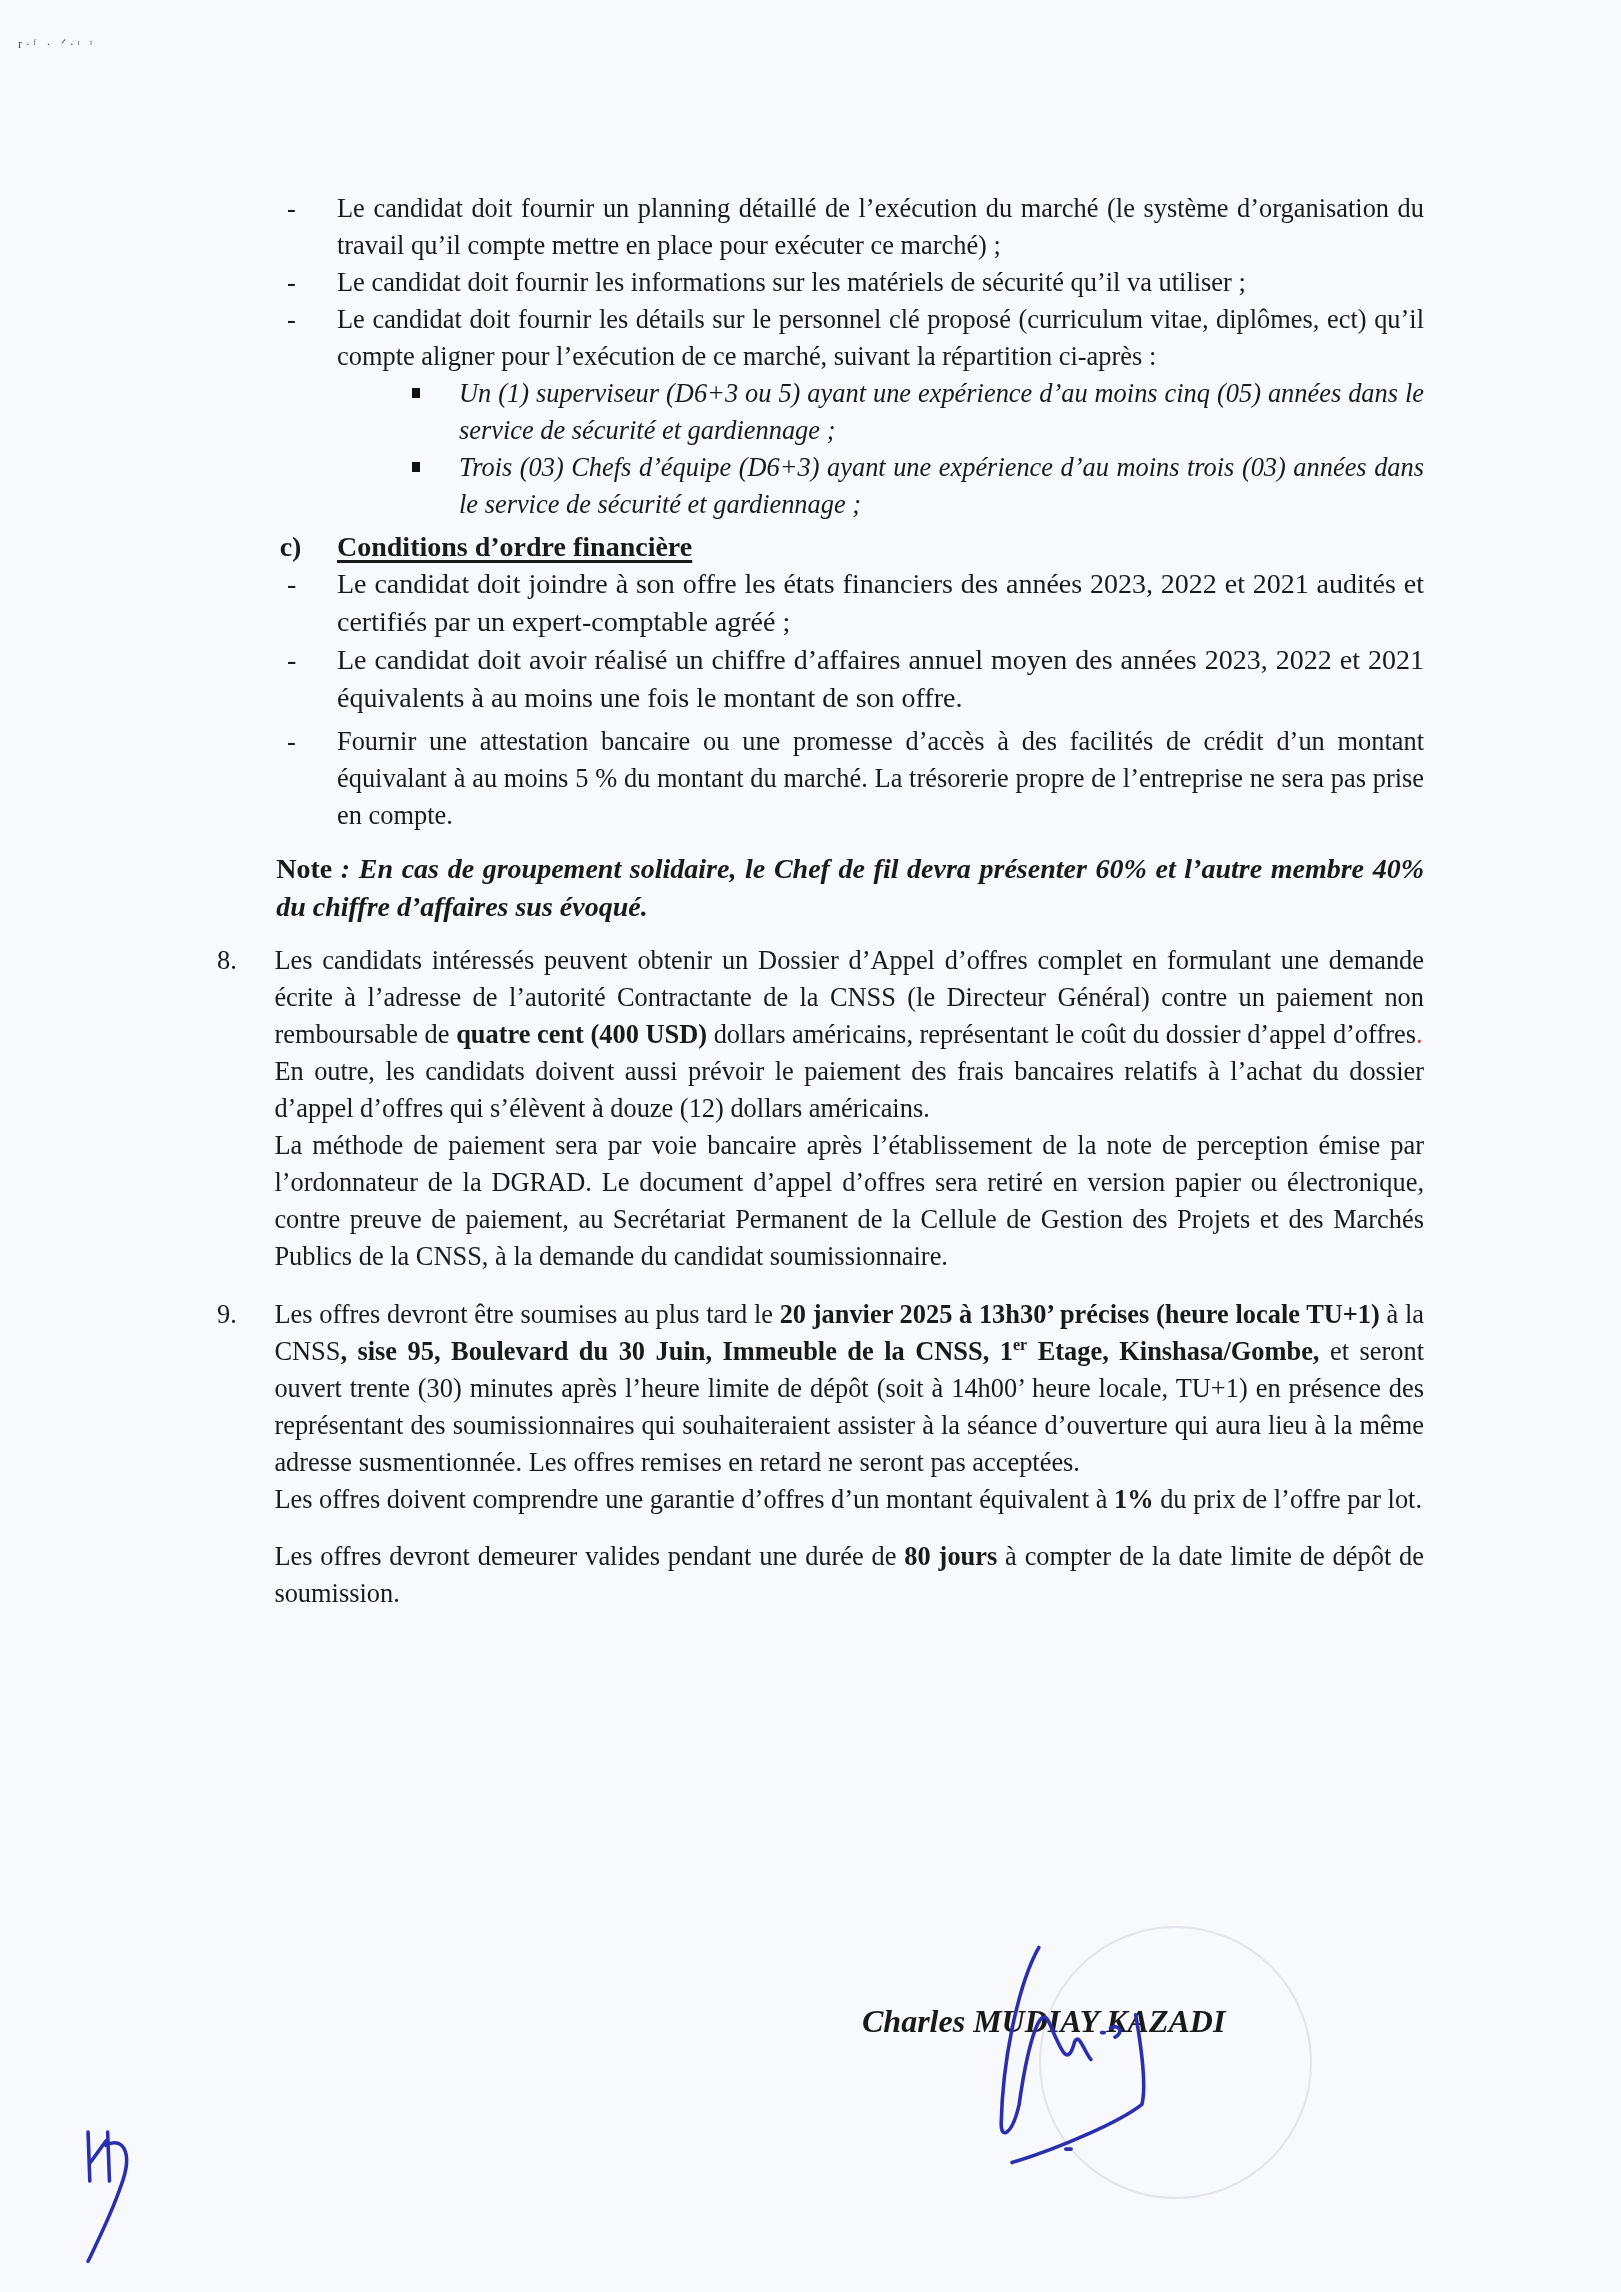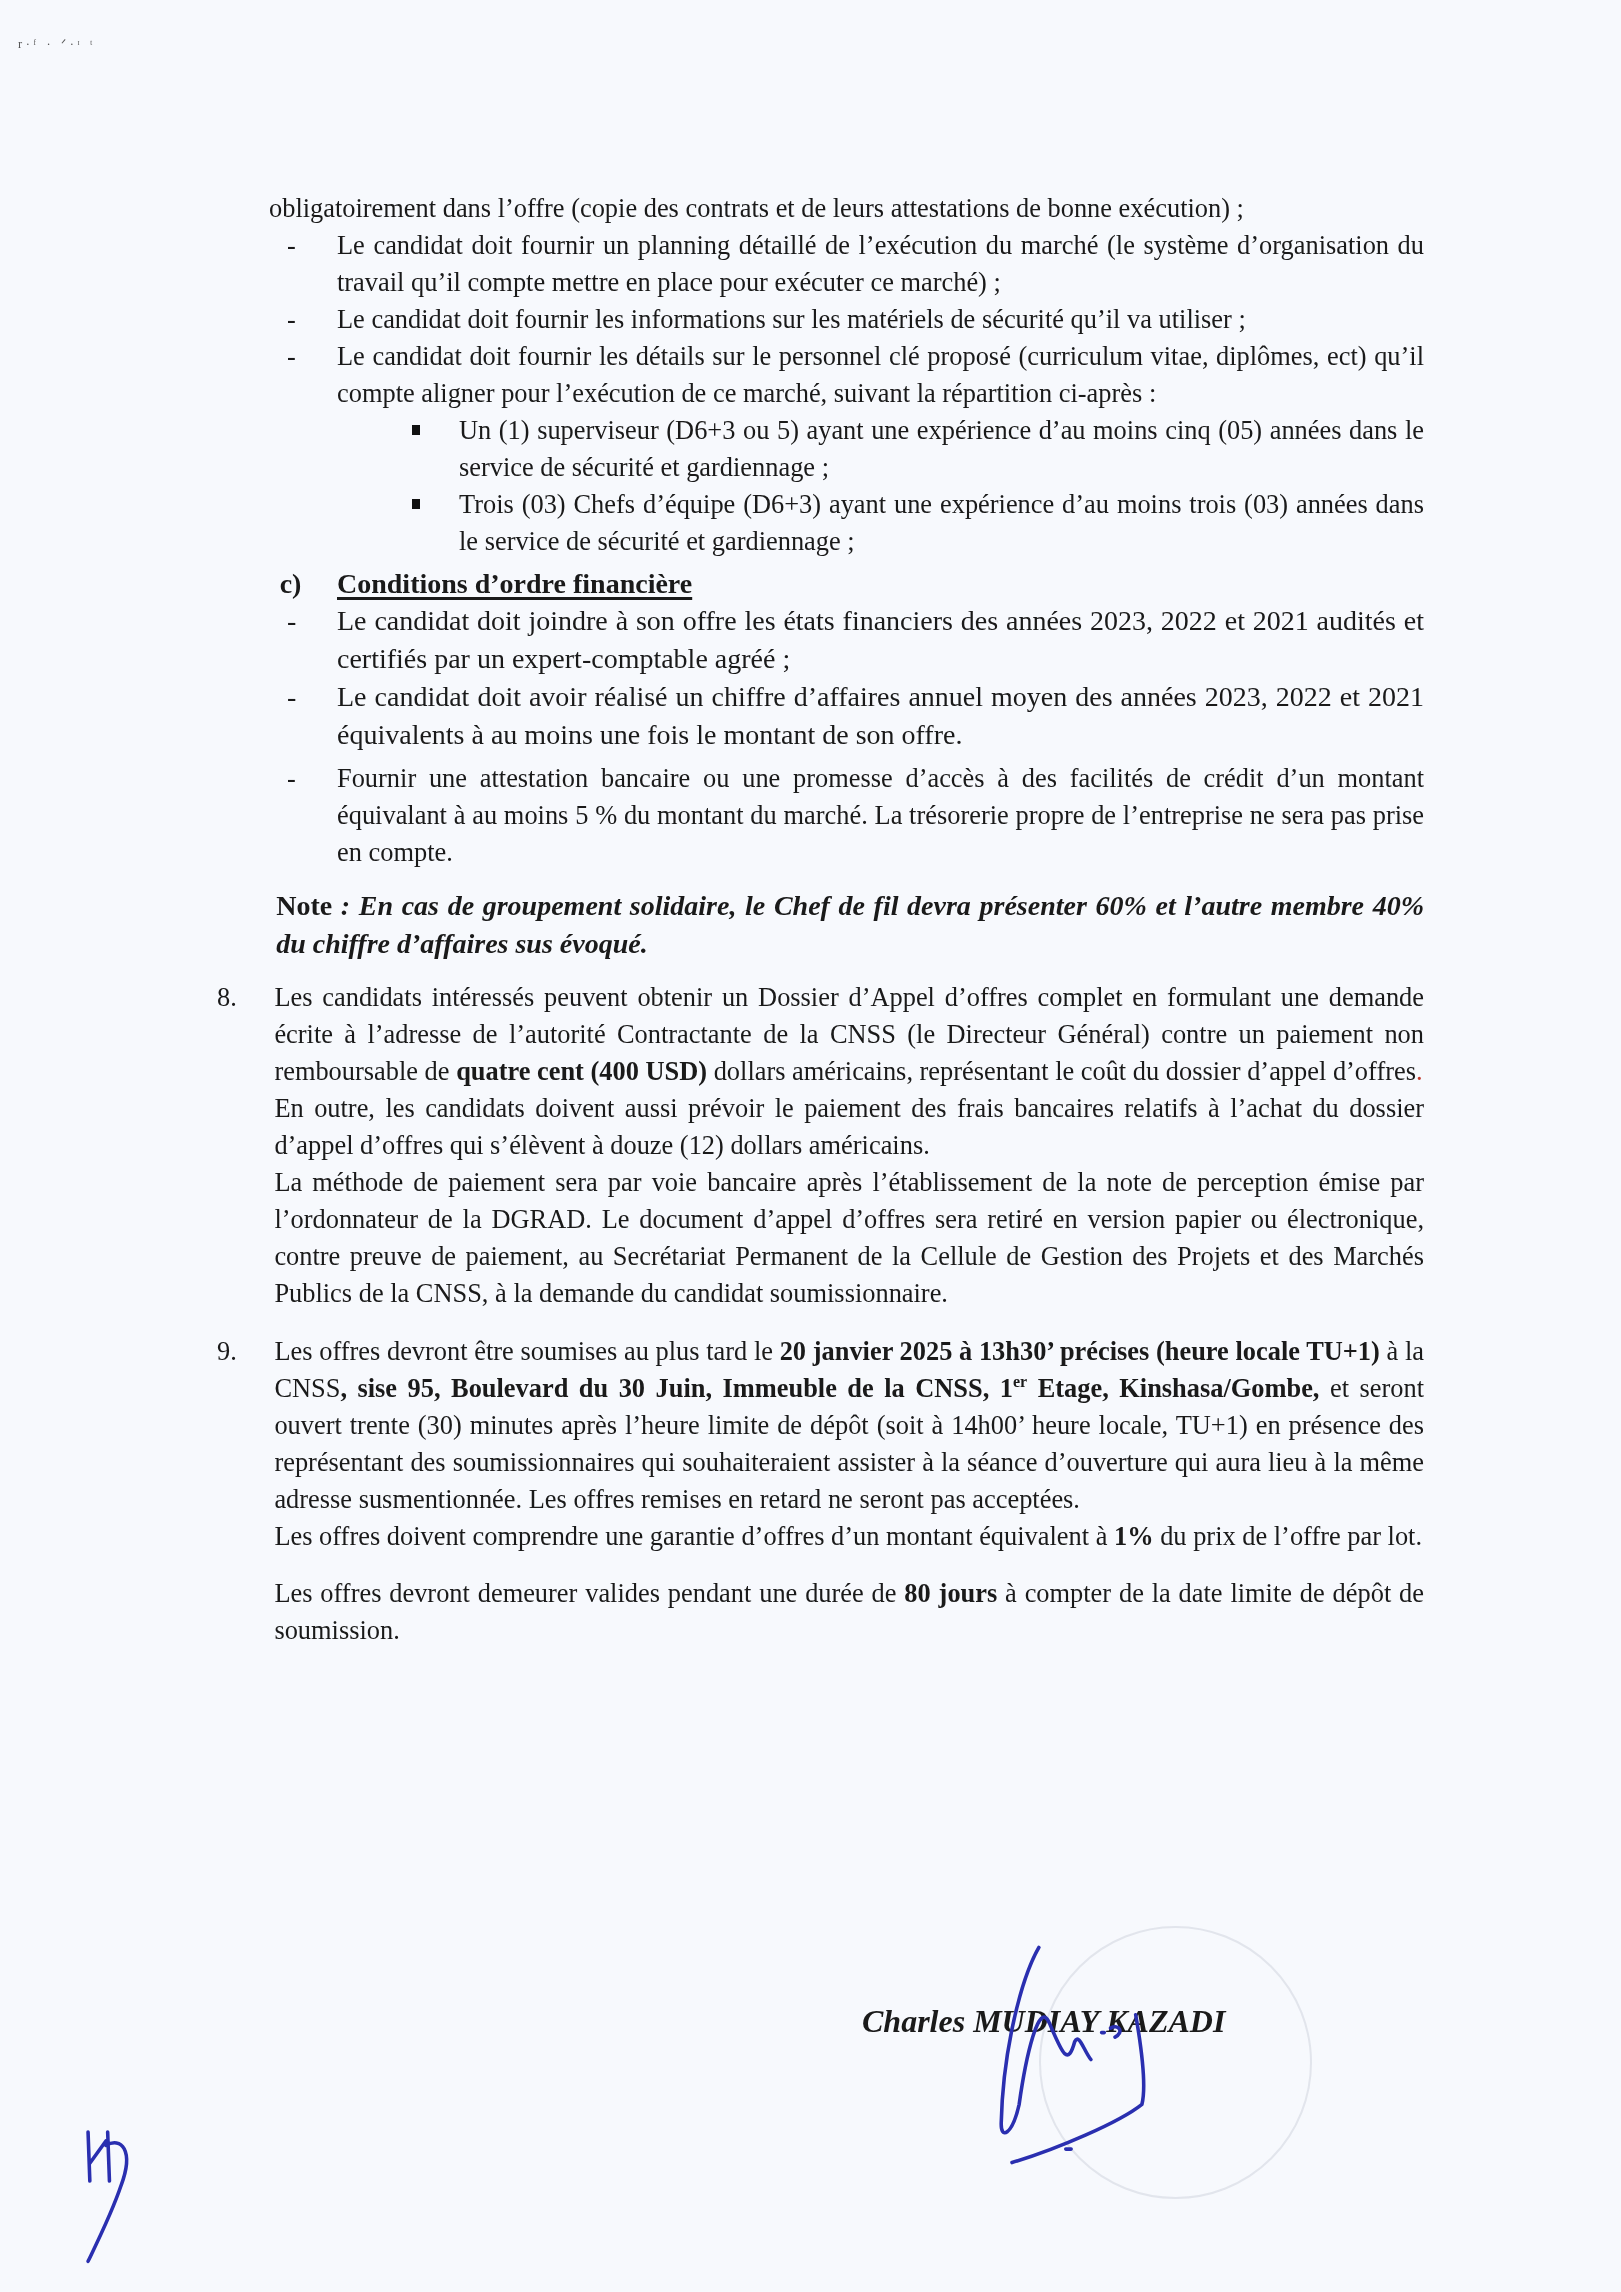--- a/index.html
+++ b/index.html
@@ -11,21 +11,21 @@
     font-family: "Liberation Serif", "DejaVu Serif", serif;
     color: #1a1a1a;
   }
   .page { position: absolute; left: 0; top: 0; width: 1429px; height: 2293px; }
   .specks { position: absolute; left: 18px; top: 36px; font-size: 12.5px; color: #555; letter-spacing: 3.6px; }
   .content { position: absolute; left: 269px; top: 190px; width: 1155px; font-size: 26.4px; line-height: 37px; }
   p { margin: 0; text-align: justify; }
   .dash-item { position: relative; padding-left: 68px; text-align: justify; }
   .dash { position: absolute; left: 18px; top: 0; }
   .sq-list { margin: 0; padding: 0; list-style: none; }
-  .sq-item { position: relative; padding-left: 190px; text-align: justify; }
+  .sq-item { position: relative; padding-left: 190px; text-align: justify; font-style: italic; }
   .sq { position: absolute; left: 143px; top: 13.4px; width: 8px; height: 9.9px; background: #111; }
   .sec-head { position: relative; padding-left: 68px; margin-top: 5.4px; font-weight: bold; font-size: 28px; }
   .sec-head .letter { position: absolute; left: 10.7px; }
   .sec-head .title { text-decoration: underline; text-decoration-thickness: 2.7px; text-underline-offset: 3.6px; }
   .fin { font-size: 28px; line-height: 38px; }
   .note { padding-left: 7.2px; margin-top: 16px; font-weight: bold; font-size: 28px; line-height: 38px; }
   .note em { font-style: italic; }
   .num-item { position: relative; padding-left: 5.4px; margin-left: 0; margin-top: 16px; }
   .num { position: absolute; left: -52px; top: 0; }
   .num-item p { text-align: justify; }
@@ -41,21 +41,20 @@
   sup { font-size: 16px; line-height: 0; margin-top: 6px; }
   .red-dot { color: #c0392b; }
 </style>
 </head>
 <body>
 
 <div class="page">
   <div class="specks">r·ᶠ ·  ᐟ·ᶦ ᵗ</div>
 
   <div class="content">
-    <p>obligatoirement dans l’offre (copie des contrats et de leurs attestations de bonne exécution) ;</p>
 
     <div class="dash-item"><span class="dash">-</span><span>Le candidat doit fournir un planning détaillé de l’exécution du marché (le système d’organisation du travail qu’il compte mettre en place pour exécuter ce marché) ;</span></div>
     <div class="dash-item"><span class="dash">-</span><span>Le candidat doit fournir les informations sur les matériels de sécurité qu’il va utiliser ;</span></div>
     <div class="dash-item"><span class="dash">-</span><span>Le candidat doit fournir les détails sur le personnel clé proposé (curriculum vitae, diplômes, ect) qu’il compte aligner pour l’exécution de ce marché, suivant la répartition ci-après :</span></div>
 
     <ul class="sq-list">
       <li class="sq-item"><span class="sq"></span><span>Un (1) superviseur (D6+3 ou 5) ayant une expérience d’au moins cinq (05) années dans le service de sécurité et gardiennage ;</span></li>
       <li class="sq-item"><span class="sq"></span><span>Trois (03) Chefs d’équipe (D6+3) ayant une expérience d’au moins trois (03) années dans le service de sécurité et gardiennage ;</span></li>
     </ul>
 

